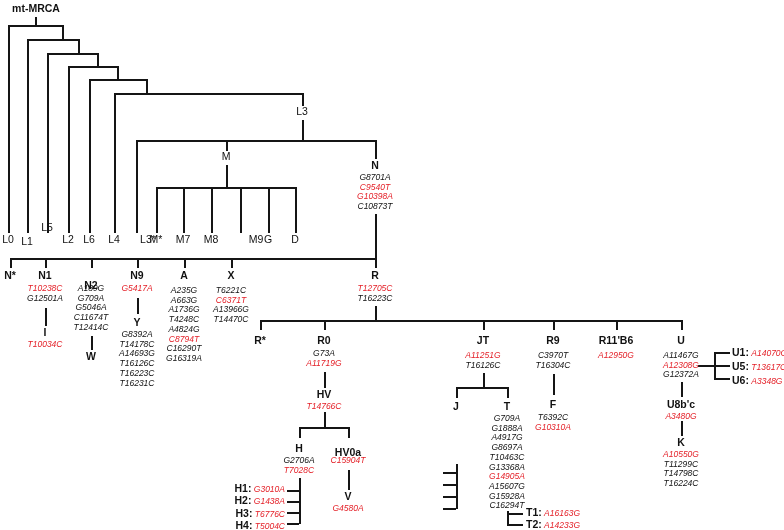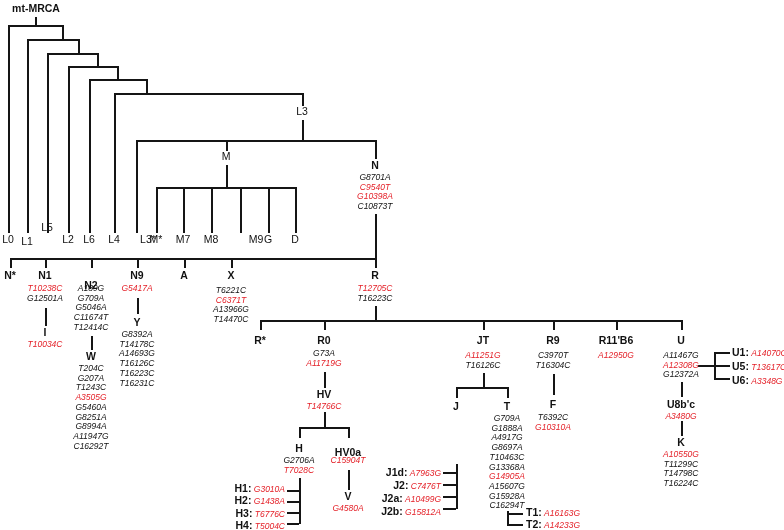--- a/index.html
+++ b/index.html
@@ -152,47 +152,46 @@
 
   <div class="nl" style="left:91px;top:280px">N2</div>
   <div class="muts" style="left:91px;top:284px">
       <div>A189G</div>
       <div>G709A</div>
       <div>G5046A</div>
       <div>C11674T</div>
       <div>T12414C</div>
     </div>
   <div class="nl" style="left:91px;top:351px">W</div>
-  <div class="muts" style="left:91px;top:364px">
-      <div>T204C</div>
-      <div>G207A</div>
-      <div>T1243C</div>
-      <div class="hl">A3505G</div>
-      <div>G5460A</div>
-      <div>G8251A</div>
-      <div>G8994A</div>
-      <div>A11947G</div>
-      <div>C16292T</div>
-    </div>
 
   <div class="nl" style="left:137px;top:270px">N9</div>
   <div class="muts" style="left:137px;top:284px">
       <div class="hl">G5417A</div>
     </div>
   <div class="nl" style="left:137px;top:317px">Y</div>
   <div class="muts" style="left:137px;top:330px">
       <div>G8392A</div>
       <div>T14178C</div>
       <div>A14693G</div>
       <div>T16126C</div>
       <div>T16223C</div>
       <div>T16231C</div>
     </div>
 
   <div class="nl" style="left:184px;top:270px">A</div>
+  <div class="muts" style="left:184px;top:286px">
+      <div>A235G</div>
+      <div>A663G</div>
+      <div>A1736G</div>
+      <div>T4248C</div>
+      <div>A4824G</div>
+      <div class="hl">C8794T</div>
+      <div>C16290T</div>
+      <div>G16319A</div>
+    </div>
 
   <div class="nl" style="left:231px;top:270px">X</div>
   <div class="muts" style="left:231px;top:286px">
       <div>T6221C</div>
       <div class="hl">C6371T</div>
       <div>A13966G</div>
       <div>T14470C</div>
     </div>
 
   <div class="nl" style="left:375px;top:270px">R</div>
@@ -280,26 +279,20 @@
       <div>T14798C</div>
       <div>T16224C</div>
     </div>
 
   <div class="sub r" style="right:499px;top:483px;line-height:11.3px">
       <div><span>H1:</span><i>&nbsp;G3010A</i></div>
       <div><span>H2:</span><i>&nbsp;G1438A</i></div>
       <div><span>H3:</span><i>&nbsp;T6776C</i></div>
       <div><span>H4:</span><i>&nbsp;T5004C</i></div>
     </div>
-  <div class="sub r" style="right:343px;top:466px;line-height:12px">
-      <div><span>J1d:</span><i>&nbsp;A7963G</i></div>
-      <div><span>J2:</span><i>&nbsp;C7476T</i></div>
-      <div><span>J2a:</span><i>&nbsp;A10499G</i></div>
-      <div><span>J2b:</span><i>&nbsp;G15812A</i></div>
-    </div>
   <div class="sub" style="left:526px;top:507px;line-height:11.4px">
       <div><span>T1:</span><i>&nbsp;A16163G</i></div>
       <div><span>T2:</span><i>&nbsp;A14233G</i></div>
     </div>
   <div class="sub" style="left:732px;top:346px;line-height:12.8px">
       <div><span>U1:</span><i>&nbsp;A14070G</i></div>
       <div><span>U5:</span><i>&nbsp;T13617C</i></div>
       <div><span>U6:</span><i>&nbsp;A3348G</i></div>
     </div>
 

